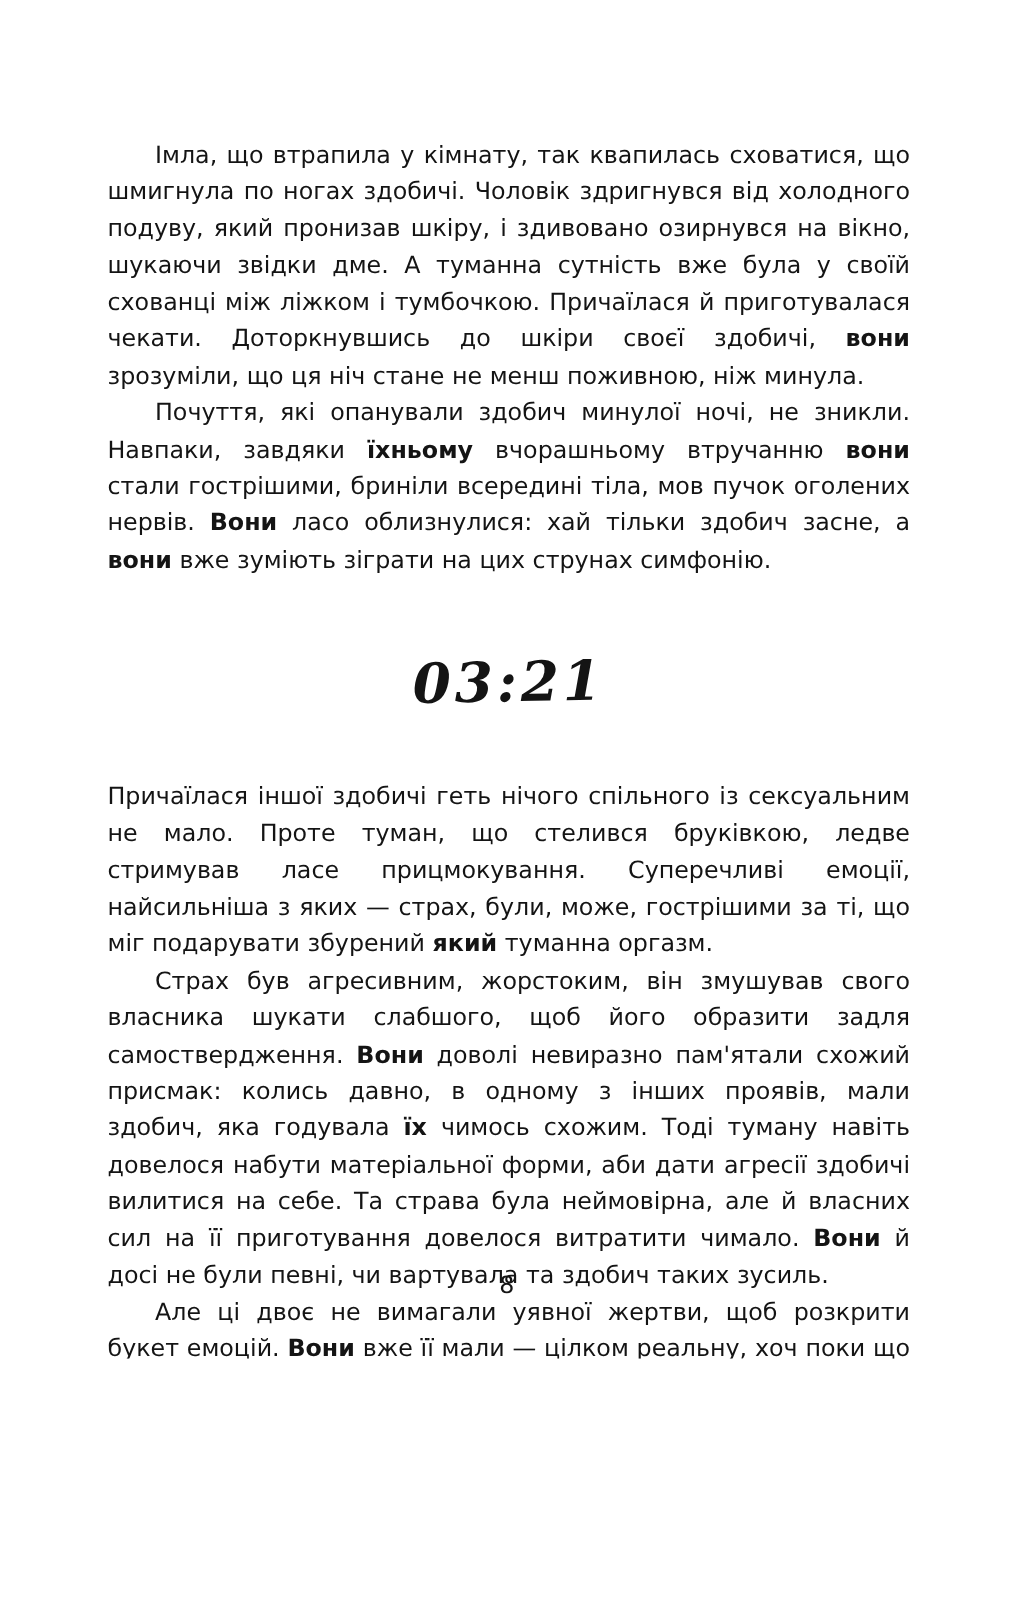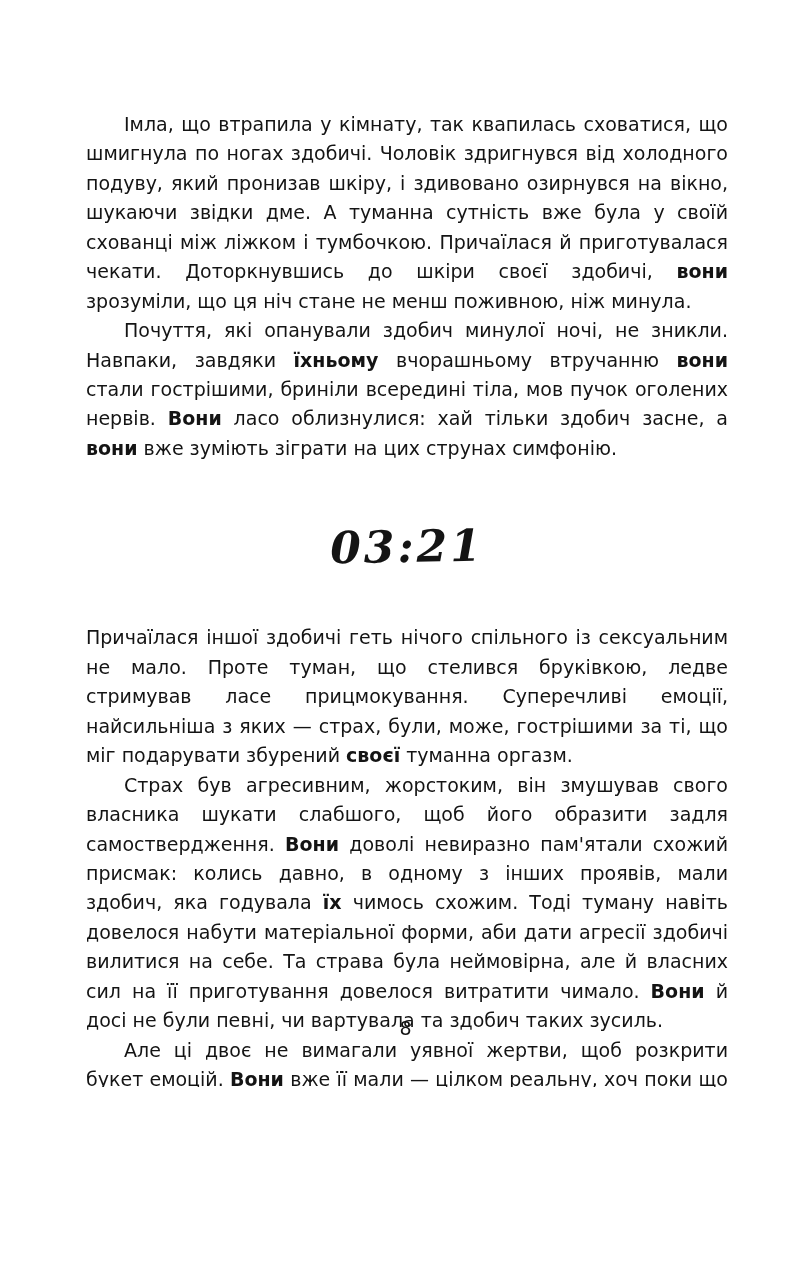--- a/index.html
+++ b/index.html
@@ -56,18 +56,18 @@
   }
 </style>
 </head>
 <body>
 
 <div class="page">
   <div class="content">
       <p class="para indent"><span>Імла, що втрапила у кімнату, так квапилась сховатися, що шмигнула по ногах здобичі. Чоловік здригнувся від холодного подуву, який пронизав шкіру, і здивовано озирнувся на вікно, шукаючи звідки дме. А туманна сутність вже була у своїй схованці між ліжком і тумбочкою. Причаїлася й приготувалася чекати. Доторкнувшись до шкіри своєї здобичі, </span><b>вони</b><span> зрозуміли, що ця ніч стане не менш поживною, ніж минула.</span></p>
       <p class="para indent"><span>Почуття, які опанували здобич минулої ночі, не зникли. Навпаки, завдяки </span><b>їхньому</b><span> вчорашньому втручанню </span><b>вони</b><span> стали гострішими, бриніли всередині тіла, мов пучок оголених нервів. </span><b>Вони</b><span> ласо облизнулися: хай тільки здобич засне, а </span><b>вони</b><span> вже зуміють зіграти на цих струнах симфонію.</span></p>
       <div class="time-heading">03:21</div>
-      <p class="para"><span>Причаїлася іншої здобичі геть нічого спільного із сексуальним не мало. Проте туман, що стелився бруківкою, ледве стримував ласе прицмокування. Суперечливі емоції, найсильніша з яких — страх, були, може, гострішими за ті, що міг подарувати збурений </span><b>своєї</b><span> туманна оргазм.</span></p>
+      <p class="para"><span>Причаїлася іншої здобичі геть нічого спільного із сексуальним не мало. Проте туман, що стелився бруківкою, ледве стримував ласе прицмокування. Суперечливі емоції, найсильніша з яких — страх, були, може, гострішими за ті, що міг подарувати збурений </span><b>який</b><span> туманна оргазм.</span></p>
       <p class="para indent"><span>Страх був агресивним, жорстоким, він змушував свого власника шукати слабшого, щоб його образити задля самоствердження. </span><b>Вони</b><span> доволі невиразно пам'ятали схожий присмак: колись давно, в одному з інших проявів, мали здобич, яка годувала </span><b>їх</b><span> чимось схожим. Тоді туману навіть довелося набути матеріальної форми, аби дати агресії здобичі вилитися на себе. Та страва була неймовірна, але й власних сил на її приготування довелося витратити чимало. </span><b>Вони</b><span> й досі не були певні, чи вартувала та здобич таких зусиль.</span></p>
       <p class="para indent"><span>Але ці двоє не вимагали уявної жертви, щоб розкрити букет емоцій. </span><b>Вони</b><span> вже її мали — цілком реальну, хоч поки що й недосяжну.</span></p>
     </div>
   <div class="page-number">8</div>
 </div>
 
 </body></html>

